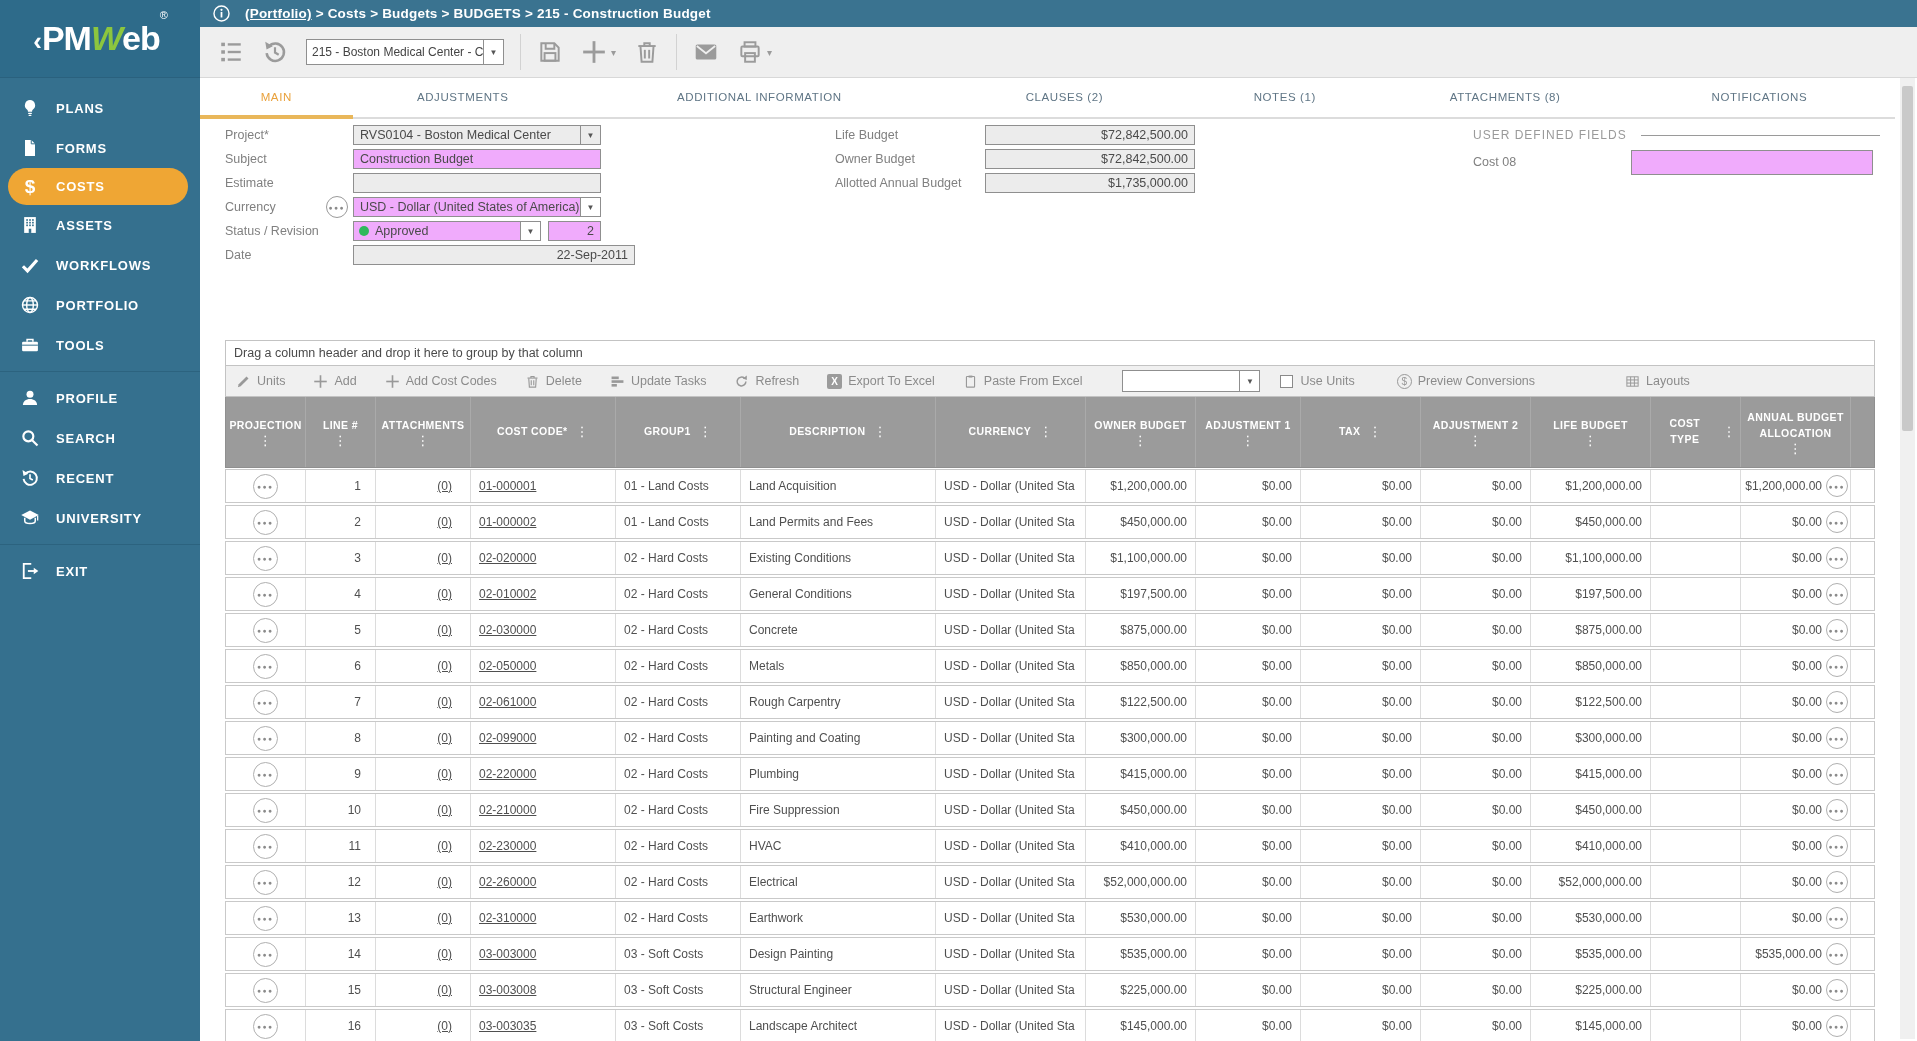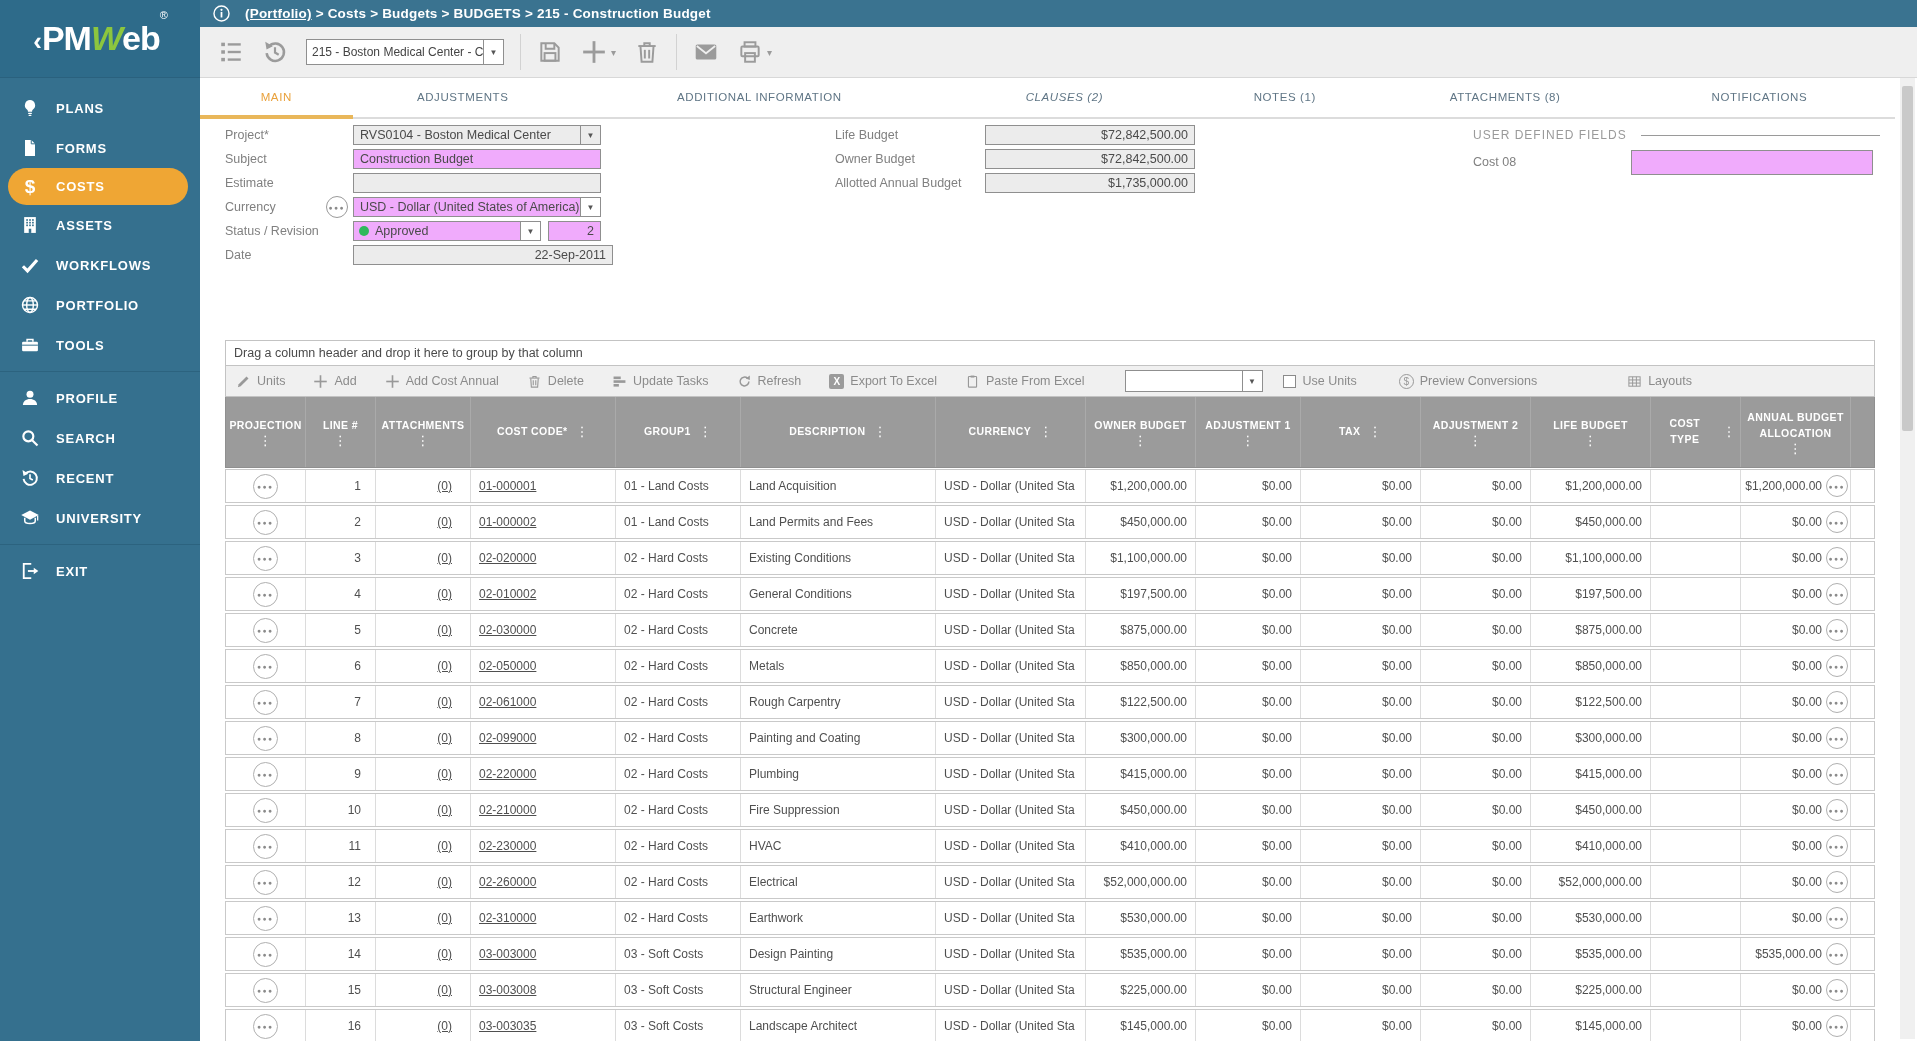--- a/index.html
+++ b/index.html
@@ -335,21 +335,21 @@
         </span>
         <span class="side-label">EXIT</span>
       </div>
     </div>
 
   <div class="content">
     <div class="tabs" id="tabs">
         <div class="tab active" style="flex: 9 0 0px;">MAIN</div>
         <div class="tab" style="flex: 13 0 0px;">ADJUSTMENTS</div>
         <div class="tab" style="flex: 22 0 0px;">ADDITIONAL INFORMATION</div>
-        <div class="tab" style="flex: 14 0 0px; font-style: italic;">CLAUSES (2)</div>
+        <div class="tab" style="flex: 14 0 0px;">CLAUSES (2)</div>
         <div class="tab" style="flex: 12 0 0px;">NOTES (1)</div>
         <div class="tab" style="flex: 14 0 0px;">ATTACHMENTS (8)</div>
         <div class="tab" style="flex: 16 0 0px;">NOTIFICATIONS</div>
       </div>
 
     <div class="form-area">
       <div class="form-col-left">
         <div class="f-row">
           <span class="f-label">Project*</span>
           <div class="f-ctl box gray" style="width:248px">
@@ -383,21 +383,21 @@
             <span class="status-dot"></span>
             <span style="flex:1;overflow:hidden;white-space:nowrap">Approved</span>
             <span class="arrow-box">▼</span>
           </div>
           <div class="f-ctl box white val-right" style="width:53px;margin-left:7px">
             <span>2</span>
           </div>
         </div>
         <div class="f-row">
           <span class="f-label">Date</span>
-          <div class="f-ctl box gray val-right" style="width:260px">
+          <div class="f-ctl box gray val-right" style="width:282px">
             <span>22-Sep-2011</span>
           </div>
         </div>
       </div>
 
       <div class="form-col-mid">
         <div class="f-row">
           <span class="f-label">Life Budget</span>
           <div class="f-ctl box gray val-right" style="width:210px">
             <span>$72,842,500.00</span>
@@ -451,21 +451,21 @@
             </span>
             <span>Add</span>
           </div>
           <div class="gt-btn">
             <span class="gt-ic">
               <svg viewBox="0 0 24 24" stroke="currentColor" stroke-width="2.6">
                 <line x1="12" y1="2" x2="12" y2="22"></line>
                 <line x1="2" y1="12" x2="22" y2="12"></line>
               </svg>
             </span>
-            <span>Add Cost Annual</span>
+            <span>Add Cost Codes</span>
           </div>
           <div class="gt-btn">
             <span class="gt-ic">
               <svg viewBox="0 0 24 24" fill="none" stroke="currentColor" stroke-width="1.8">
                 <path d="M6 7l1 14h10l1-14"></path>
                 <line x1="4" y1="6.5" x2="20" y2="6.5"></line>
                 <path d="M9.5 6.5V4h5v2.5"></path>
                 <line x1="10" y1="10" x2="10" y2="18"></line>
                 <line x1="14" y1="10" x2="14" y2="18"></line>
               </svg>

